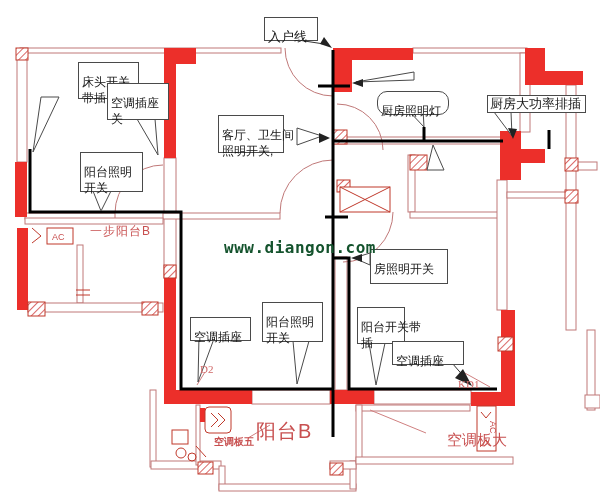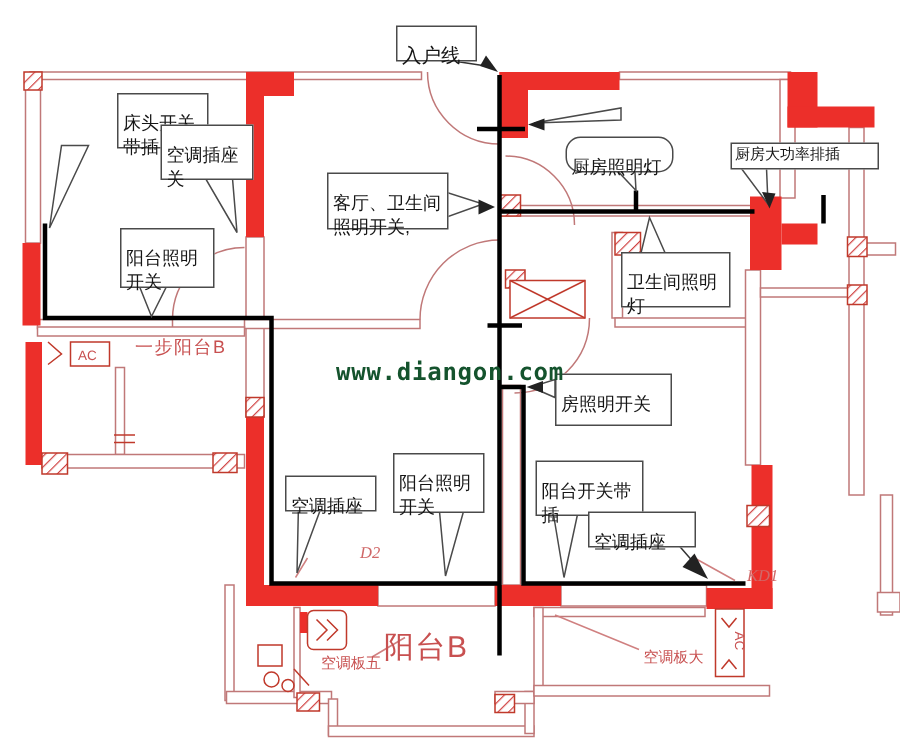--- a/index.html
+++ b/index.html
@@ -5,38 +5,38 @@
   html,body{margin:0;padding:0;background:#fff;}
   .stage{position:relative;width:600px;height:498px;background:#fff;overflow:hidden;
          font-family:"Liberation Sans",sans-serif;}
   .stage svg{position:absolute;left:0;top:0;z-index:1;}
   .callout{position:absolute;background:#fff;border:1px solid #4a4a4a;color:#151515;
            font:12px/16px "Liberation Sans",sans-serif;padding:11px 3px;z-index:3;box-sizing:border-box;}
   .callout span{display:block;white-space:nowrap;}
   .c-entry{left:264px;top:17px;width:54px;height:22px;font-size:13px;}
   .c-bedside{left:30px;top:62px;width:61px;height:37px;margin-left:48px;}
   .c-roomdouble{left:107px;top:83px;width:62px;height:37px;}
-  .c-livingbath{left:218px;top:115px;width:81px;height:38px;}
+  .c-livingbath{left:218px;top:115px;width:66px;height:38px;}
   .c-kswitch{left:414px;top:67px;width:73px;height:20px;}
   .c-klight{left:377px;top:91px;width:72px;height:20px;border-radius:10px;}
-  .c-kstrip{left:487px;top:95px;width:99px;height:18px;font-size:10px;line-height:14px;padding:1px 2px;}
+  .c-kstrip{left:487px;top:95px;width:99px;height:18px;font-size:13px;line-height:14px;padding:1px 2px;}
   .c-bathlight{left:414px;top:168px;width:73px;height:37px;}
   .c-roomlight{left:370px;top:249px;width:78px;height:35px;}
   .c-ballleft{left:80px;top:152px;width:63px;height:40px;}
   .c-acleft{left:190px;top:317px;width:61px;height:20px;}
   .c-ballright{left:262px;top:302px;width:61px;height:40px;}
-  .c-balsw{left:357px;top:307px;width:72px;height:37px;}
+  .c-balsw{left:357px;top:307px;width:48px;height:37px;}
   .c-acright{left:392px;top:341px;width:72px;height:21px;}
   .plabel{position:absolute;color:#c85050;z-index:2;white-space:nowrap;
           font-family:"Liberation Sans",sans-serif;}
   .p-step{left:90px;top:223px;font-size:12px;letter-spacing:1px;}
   .p-balb{left:256px;top:418px;font-size:20px;letter-spacing:1px;}
-  .p-acp5{left:214px;top:435px;font-size:10px;}
-  .p-acpbig{left:429px;top:431px;font-size:10px;}
-  .p-d2,.p-kd1{font-family:"Liberation Serif",serif;font-style:italic;color:#d06868;font-size:11px;padding-left:40px;}
+  .p-acp5{left:214px;top:435px;font-size:10px;font-weight:bold;}
+  .p-acpbig{left:447px;top:431px;font-size:15px;}
+  .p-d2,.p-kd1{font-family:"Liberation Serif",serif;color:#d06868;font-size:11px;}
   .p-d2{left:200px;top:363px;}
   .p-kd1{left:458px;top:378px;}
   .wm{position:absolute;left:224px;top:238px;z-index:4;color:#14532d;
       font:bold 16px/20px "DejaVu Sans Mono",monospace;letter-spacing:.5px;}
 </style>
 </head>
 <body>
 
 <div class="stage">
 
@@ -211,24 +211,20 @@
 <div class="callout c-livingbath">
   <span>客厅、卫生间</span>
   <span>照明开关,</span>
 </div>
 <div class="callout c-klight">
   <span>厨房照明灯</span>
 </div>
 <div class="callout c-kstrip">
   <span>厨房大功率排插</span>
 </div>
-<div class="callout c-bathlight">
-  <span>卫生间照明</span>
-  <span>灯</span>
-</div>
 <div class="callout c-roomlight">
   <span>房照明开关</span>
 </div>
 <div class="callout c-ballleft">
   <span>阳台照明</span>
   <span>开关</span>
 </div>
 <div class="callout c-acleft">
   <span>空调插座</span>
 </div>

